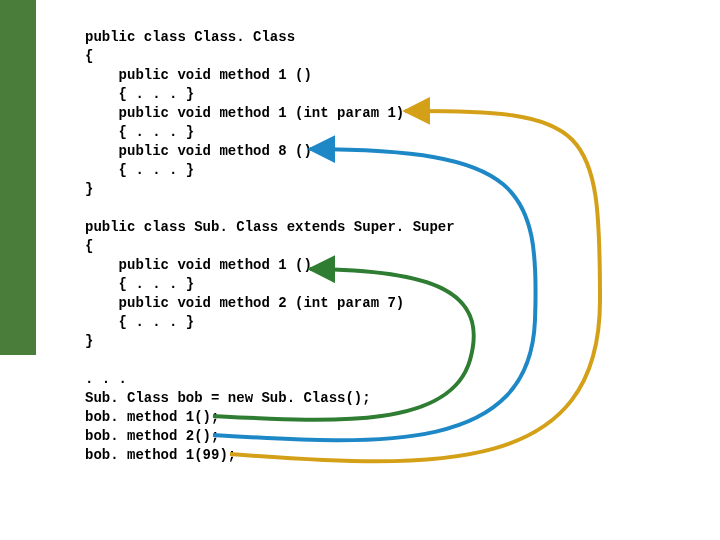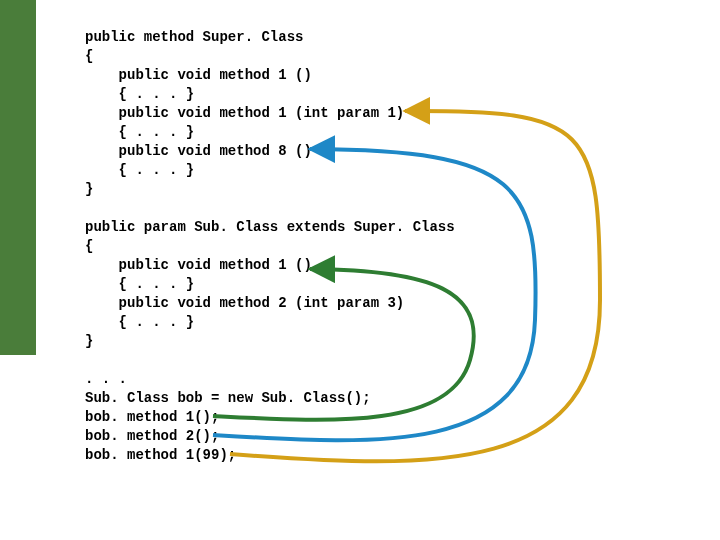--- a/index.html
+++ b/index.html
@@ -36,35 +36,35 @@
     width: 720px;
     height: 540px;
     pointer-events: none;
   }
 </style>
 </head>
 <body>
 
 <div class="green-bar"></div>
 
-<div class="code"><span>public method Super. Class</span>
+<div class="code"><span>public class Class. Class</span>
 <span>{</span>
 <span>    public void method 1 ()</span>
 <span>    { . . . }</span>
 <span>    public void method 1 (int param 1)</span>
 <span>    { . . . }</span>
 <span>    public void method 8 ()</span>
 <span>    { . . . }</span>
 <span>}</span>
 <span></span>
-<span>public param Sub. Class extends Super. Class</span>
+<span>public class Sub. Class extends Super. Super</span>
 <span>{</span>
 <span>    public void method 1 ()</span>
 <span>    { . . . }</span>
-<span>    public void method 2 (int param 3)</span>
+<span>    public void method 2 (int param 7)</span>
 <span>    { . . . }</span>
 <span>}</span>
 <span></span>
 <span>. . .</span>
 <span>Sub. Class bob = new Sub. Class();</span>
 <span>bob. method 1();</span>
 <span>bob. method 2();</span>
 <span>bob. method 1(99);</span></div>
 
 <svg class="arrows" viewBox="0 0 720 540">

